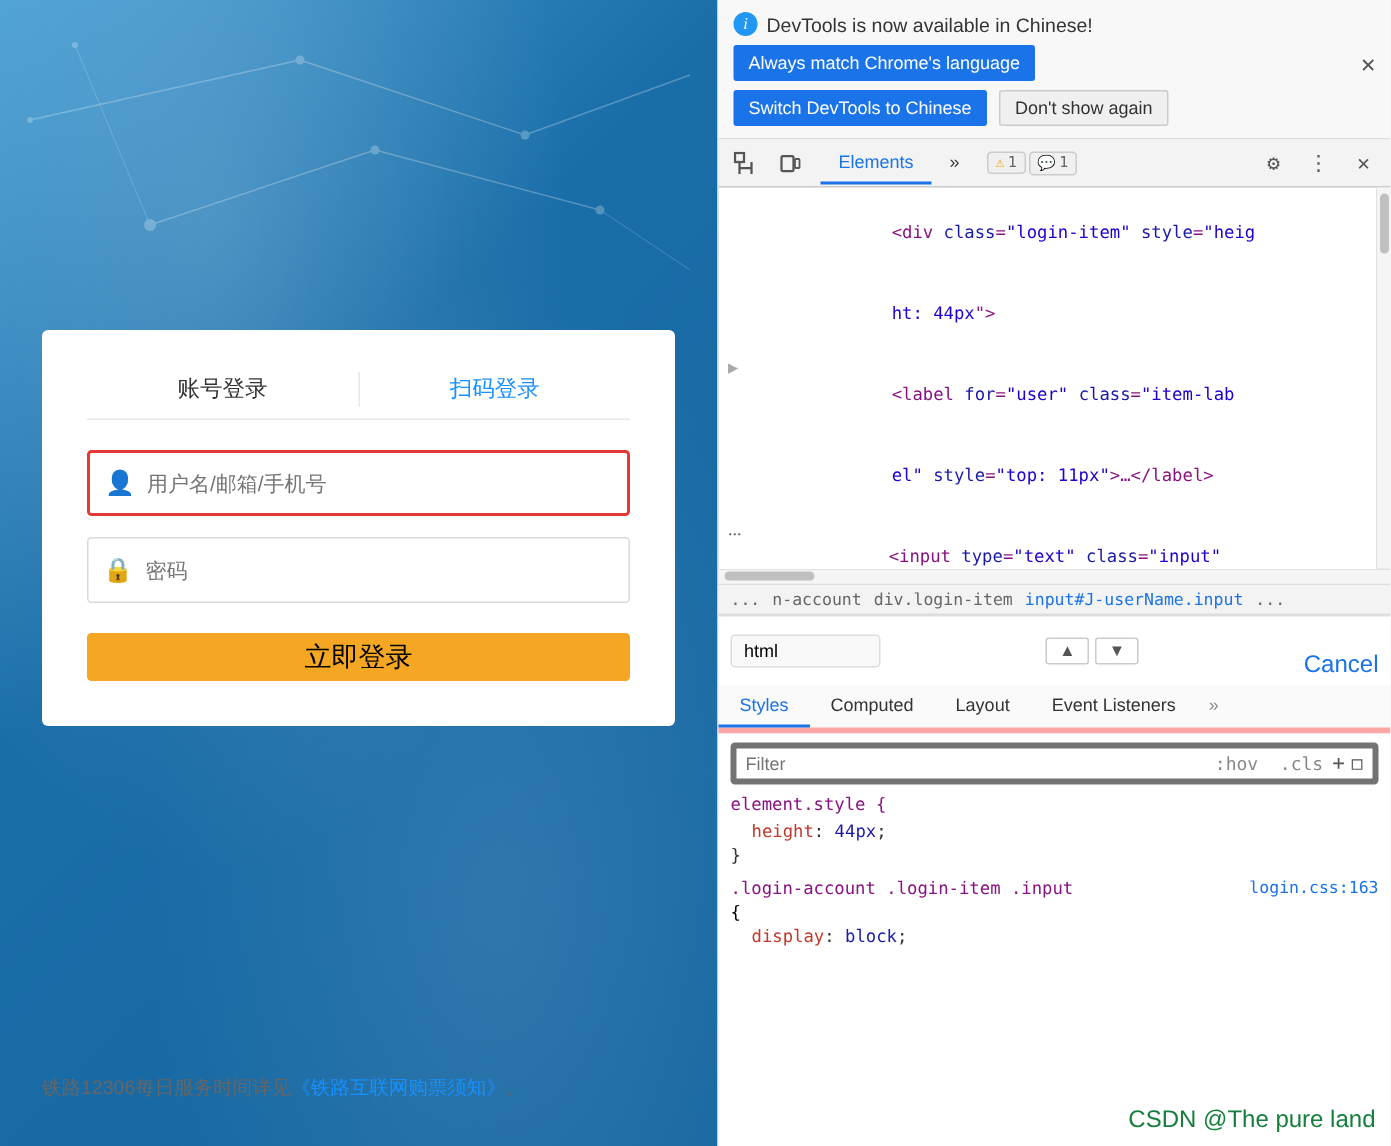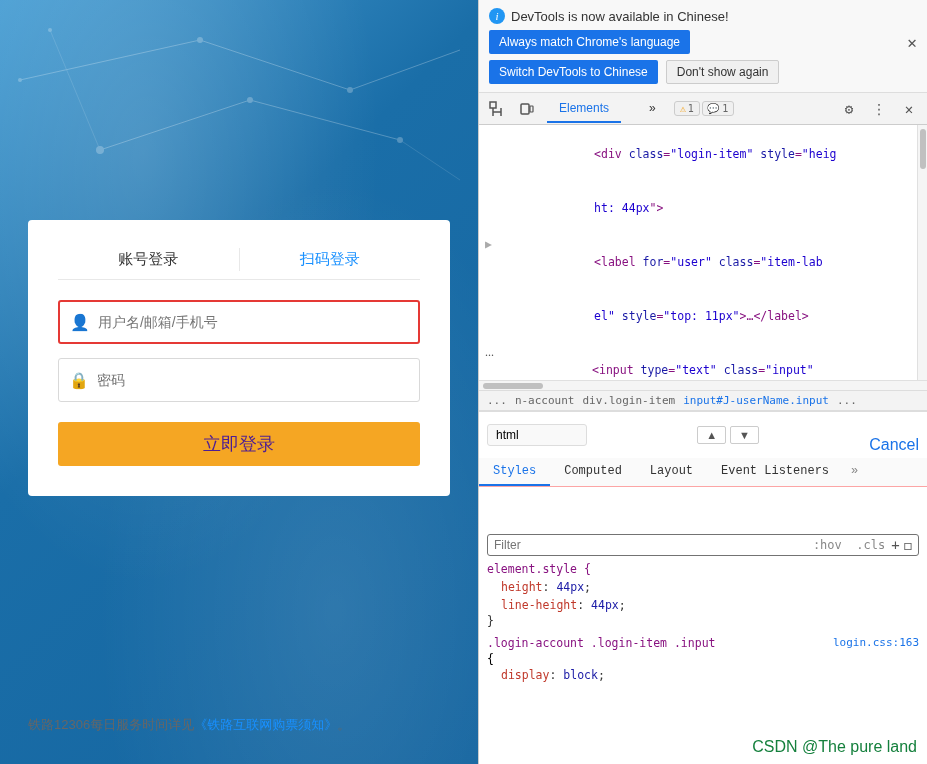--- a/index.html
+++ b/index.html
@@ -92,25 +92,25 @@
       border: none;
       outline: none;
       flex: 1;
       font-size: 14px;
       color: #999;
       background: transparent;
     }
 
     .login-btn {
       width: 100%;
-      height: 44px;
+      height: 32px;
       background: #f5a623;
       border: none;
       border-radius: 3px;
-      color: #4c1d95;
+      color: #000000;
       font-size: 18px;
       cursor: pointer;
       margin-top: 6px;
     }
 
     .login-links {
       display: flex;
       justify-content: center;
       align-items: center;
       font-size: 13px;
@@ -248,21 +248,21 @@
       display: flex; align-items: center; justify-content: center;
       cursor: pointer;
       color: #555;
       font-size: 14px;
       border-radius: 3px;
     }
 
     .toolbar-tabs {
       display: flex;
       align-items: flex-start;
-      gap: 16px;
+      gap: 0;
       margin-left: 4px;
     }
 
     .toolbar-tab {
       padding: 6px 12px;
       font-size: 12px;
       font-family: Arial, sans-serif;
       cursor: pointer;
       color: #333;
       border-bottom: 2px solid transparent;
@@ -371,23 +371,23 @@
       margin-left: auto;
       color: #1a73e8;
       cursor: pointer;
       font-size: 16px;
       margin-top: 20px;
     }
 
     
     .styles-tabs {
       display: flex;
-      border-bottom: 1px solid #fca5a5;
+      border-bottom: 4px solid #fca5a5;
       background: #fafafa;
-      font-family: Liberation Mono, monospace;
+      font-family: Liberation Sans, sans-serif;
     }
 
     .styles-tab {
       padding: 6px 14px;
       font-size: 12px;
       cursor: pointer;
       color: #333;
       border-bottom: 2px solid transparent;
     }
 
@@ -407,26 +407,25 @@
       overflow-y: auto;
       padding: 6px 8px;
       font-size: 11.5px;
       font-family: Consolas, monospace;
       background: white;
     }
 
     .styles-filter-row {
       display: flex;
       align-items: center;
-      border: 1px solid #737373;
+      border: 4px solid #737373;
       border-radius: 3px;
       padding: 2px 6px;
       margin-bottom: 6px;
       background: white;
-      margin-top: 41px;
     }
 
     .styles-filter-input {
       border: none;
       outline: none;
       font-size: 12px;
       flex: 1;
       background: transparent;
     }
 
@@ -721,23 +720,20 @@
       <span style="margin-left:4px; font-size:14px; cursor:pointer; color:#555;">◻</span>
     </div>
 
     <div class="style-rule">
       <div class="style-selector">
         <span>element.style {</span>
       </div>
       <div class="style-line">
         <span class="style-prop">height</span><span class="style-colon">: </span><span class="style-propval">44px</span><span class="style-semi">;</span>
       </div>
-      <div class="style-line">
-        <span class="style-prop">line-height</span><span class="style-colon">: </span><span class="style-propval">44px</span><span class="style-semi">;</span>
-      </div>
       <div class="style-brace">}</div>
     </div>
 
     <div class="style-rule">
       <div class="style-selector" style="display:flex; justify-content:space-between;">
         <span>.login-account .login-item .input</span>
         <a href="#" style="color:#1a73e8; font-size:11px; text-decoration:none;">login.css:163</a>
       </div>
       <div>{</div>
       <div class="style-line">

